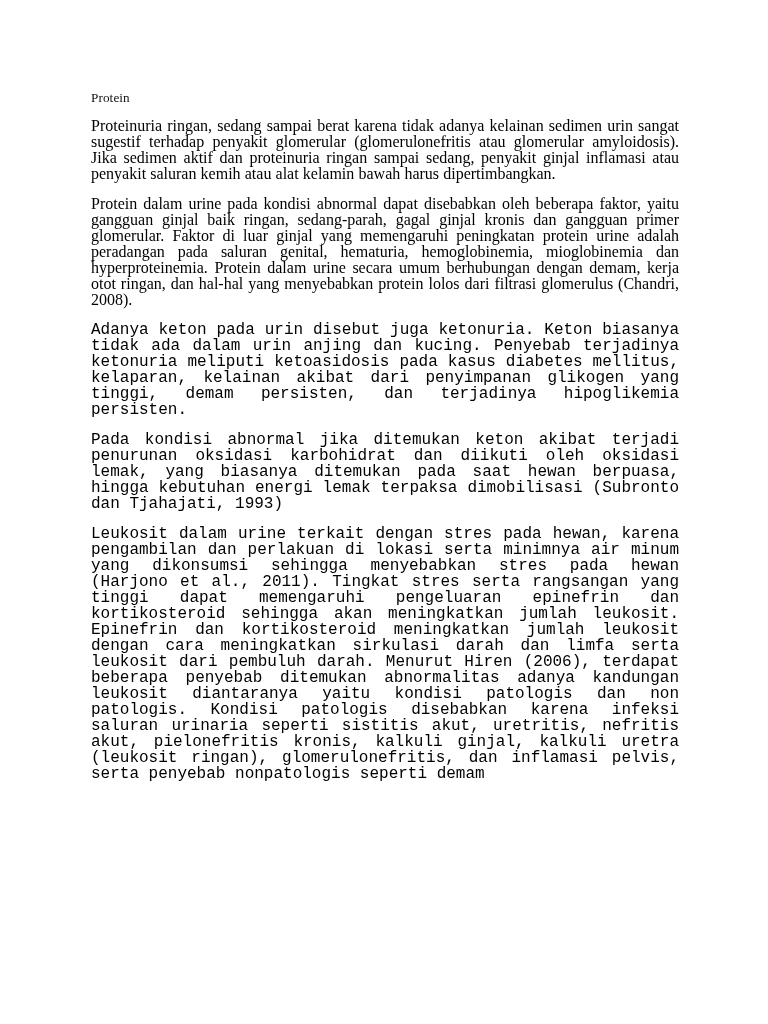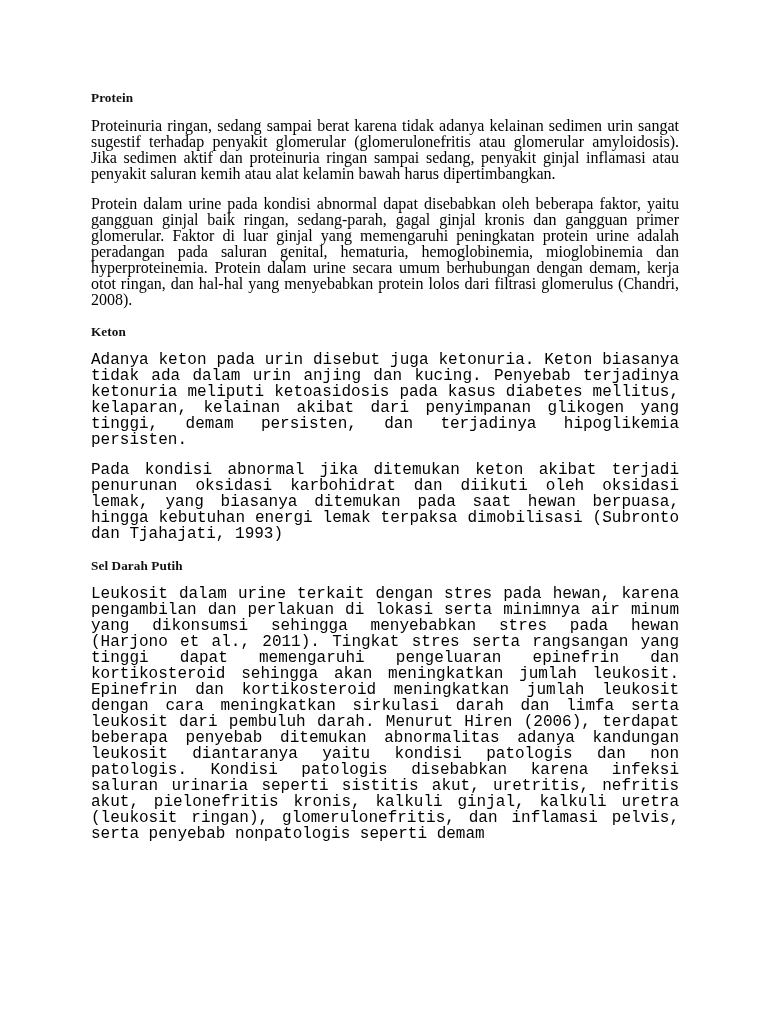--- a/index.html
+++ b/index.html
@@ -24,21 +24,21 @@
     box-sizing: border-box;
   }
   .content {
     position: absolute;
     left: 91px;
     top: 88px;
     width: 588px;
   }
   .section-heading {
     font-size: 13.2px;
-    font-weight: bold;
+    font-weight: normal;
     line-height: 19px;
     margin: 0 0 11px 0;
     letter-spacing: 0.1px;
     color: #111111;
   }
   .body-par {
     font-size: 16px;
     line-height: 16px;
     text-align: justify;
     text-justify: inter-word;
@@ -66,25 +66,23 @@
 
 <div class="page">
   <div class="content">
 
     <h2 class="section-heading">Protein</h2>
 
     <p class="body-par par-loose">Proteinuria ringan, sedang sampai berat karena tidak adanya kelainan sedimen urin sangat sugestif terhadap penyakit glomerular (glomerulonefritis atau glomerular amyloidosis). Jika sedimen aktif dan proteinuria ringan sampai sedang, penyakit ginjal inflamasi atau penyakit saluran kemih atau alat kelamin bawah harus dipertimbangkan.</p>
 
     <p class="body-par par-loose">Protein dalam urine pada kondisi abnormal dapat disebabkan oleh beberapa faktor, yaitu gangguan ginjal baik ringan, sedang-parah, gagal ginjal kronis dan gangguan primer glomerular. Faktor di luar ginjal yang memengaruhi peningkatan protein urine adalah peradangan pada saluran genital, hematuria, hemoglobinemia, mioglobinemia dan hyperproteinemia. Protein dalam urine secara umum berhubungan dengan demam, kerja otot ringan, dan hal-hal yang menyebabkan protein lolos dari filtrasi glomerulus (Chandri, 2008).</p>
 
-    <h2 class="section-heading gap-before-heading">Keton</h2>
 
     <p class="body-par par-tight">Adanya keton pada urin disebut juga ketonuria. Keton biasanya tidak ada dalam urin anjing dan kucing. Penyebab terjadinya ketonuria meliputi ketoasidosis pada kasus diabetes mellitus, kelaparan, kelainan akibat dari penyimpanan glikogen yang tinggi, demam persisten, dan terjadinya hipoglikemia persisten.</p>
 
     <p class="body-par par-tight">Pada kondisi abnormal jika ditemukan keton akibat terjadi penurunan oksidasi karbohidrat dan diikuti oleh oksidasi lemak, yang biasanya ditemukan pada saat hewan berpuasa, hingga kebutuhan energi lemak terpaksa dimobilisasi (Subronto dan Tjahajati, 1993)</p>
 
-    <h2 class="section-heading gap-before-heading">Sel Darah Putih</h2>
 
 
     <p class="body-par par-tight">Leukosit dalam urine terkait dengan stres pada hewan, karena pengambilan dan perlakuan di lokasi serta minimnya air minum yang dikonsumsi sehingga menyebabkan stres pada hewan (Harjono et al., 2011). Tingkat stres serta rangsangan yang tinggi dapat memengaruhi pengeluaran epinefrin dan kortikosteroid sehingga akan meningkatkan jumlah leukosit. Epinefrin dan kortikosteroid meningkatkan jumlah leukosit dengan cara meningkatkan sirkulasi darah dan limfa serta leukosit dari pembuluh darah. Menurut Hiren (2006), terdapat beberapa penyebab ditemukan abnormalitas adanya kandungan leukosit diantaranya yaitu kondisi patologis dan non patologis. Kondisi patologis disebabkan karena infeksi saluran urinaria seperti sistitis akut, uretritis, nefritis akut, pielonefritis kronis, kalkuli ginjal, kalkuli uretra (leukosit ringan), glomerulonefritis, dan inflamasi pelvis, serta penyebab nonpatologis seperti demam</p>
 
   </div>
 </div>
 
 </body></html>

